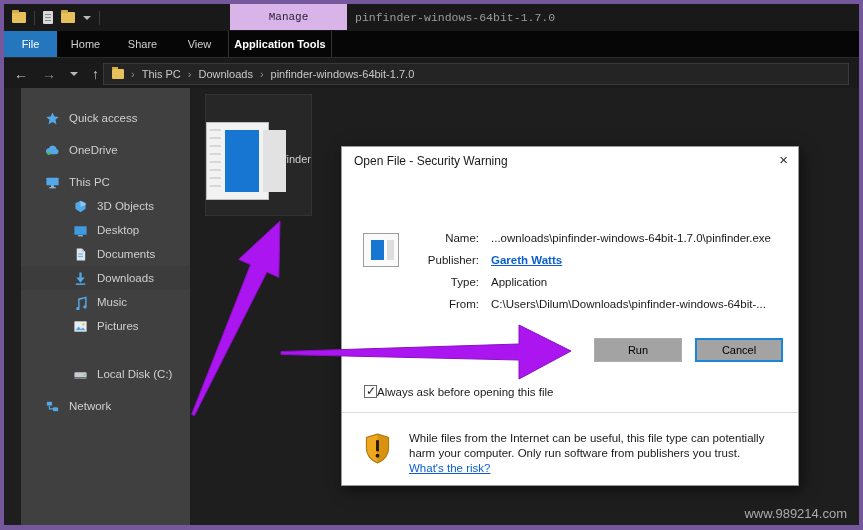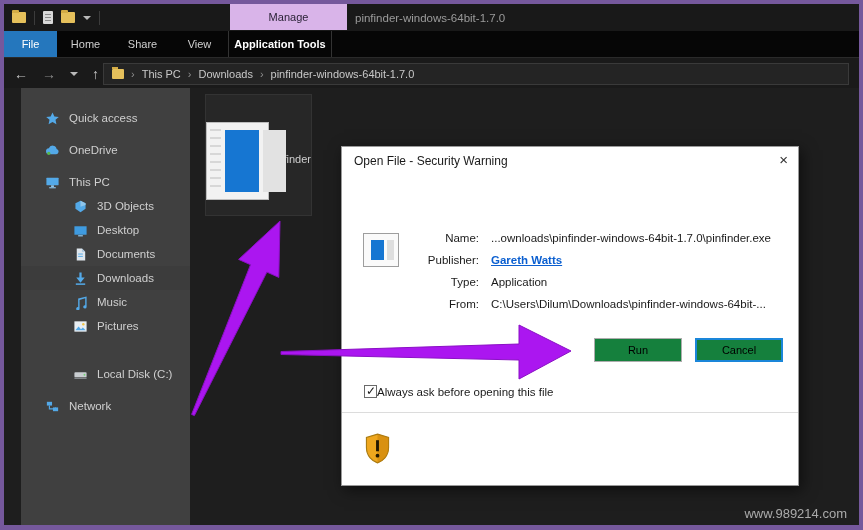--- a/index.html
+++ b/index.html
@@ -1,21 +1,21 @@
 <!DOCTYPE html>
 <html><head>
 <meta charset="utf-8">
 <style>
   * { margin:0; padding:0; box-sizing:border-box; }
   body { background:#444; font-family:"Liberation Sans", sans-serif; }
   .screen { position:relative; width:863px; height:530px; background:#75589c; overflow:hidden; }
   .window { position:absolute; left:4px; top:4px; width:855px; height:521px; background:#1e1e1e; }
 
   
-  .titlebar { position:absolute; left:0; top:0; width:855px; height:27px; background:#191919; }
+  .titlebar { position:absolute; left:0; top:0; width:855px; height:27px; background:#191919;font-family:Liberation Mono, monospace; }
   .qat { position:absolute; left:8px; top:0; height:27px; display:flex; align-items:center; gap:8px; }
   .qat-folder { width:14px; height:11px; background:#e5c05b; border-radius:1px; position:relative; }
   .qat-folder:before { content:""; position:absolute; left:0; top:-2px; width:7px; height:3px; background:#d4ac45; border-radius:1px 1px 0 0; }
   .qat-page { width:10px; height:13px; background:#d9d9d9; border-radius:1px; position:relative; }
   .qat-page:before { content:""; position:absolute; left:2px; top:3px; width:6px; height:1px; background:#8a8a8a; box-shadow:0 3px 0 #8a8a8a, 0 6px 0 #8a8a8a; }
   .qat-sep { width:1px; height:14px; background:#3c3c3c; }
   .caret-down { width:0; height:0; border-left:4px solid transparent; border-right:4px solid transparent; border-top:4px solid #b9b9b9; }
   .manage-tab { position:absolute; left:226px; top:0; width:117px; height:26px; background:#d9b4e9; color:#2b2337; font-size:11px; display:flex; align-items:center; justify-content:center; }
   .win-title { position:absolute; left:351px; top:0; height:27px; display:flex; align-items:center; color:#9b9b9b; font-size:11.5px; }
 
@@ -56,21 +56,21 @@
   .dlg-title { position:absolute; left:12px; top:7px; font-size:12px; color:#1a1a1a; }
   .dlg-close { position:absolute; right:10px; top:4px; font-size:15px; color:#333; cursor:default; }
   .dlg-question { position:absolute; left:24px; top:42px; font-size:12px; font-weight:bold; }
   .dlg-icon { position:absolute; left:21px; top:86px; width:36px; height:34px; background:#fafafa; border:1px solid #9e9e9e; }
   .dlg-icon .blue { position:absolute; left:7px; top:6px; width:13px; height:20px; background:#1676d2; }
   .dlg-icon .strip { position:absolute; left:23px; top:6px; width:7px; height:20px; background:#dedede; }
   .frow { position:absolute; left:0; height:15px; font-size:11.5px; }
   .flabel { position:absolute; left:0; top:0; width:137px; text-align:right; }
   .fvalue { position:absolute; left:149px; top:0; white-space:nowrap; }
   .link { color:#0b5fd0; text-decoration:underline; }
-  .btn { position:absolute; top:191px; width:88px; height:24px; background:#15803d; border:1px solid #adadad; font-size:11px; display:flex; align-items:center; justify-content:center; font-family:"Liberation Sans", sans-serif; }
+  .btn { position:absolute; top:191px; width:88px; height:24px; background:#a3a3a3; border:1px solid #adadad; font-size:11px; display:flex; align-items:center; justify-content:center; font-family:"Liberation Sans", sans-serif; }
   .btn-run { left:252px; }
   .btn-cancel { left:353px; border:2px solid #1a86d9; }
   .chkrow { position:absolute; left:22px; top:238px; display:flex; align-items:center; font-size:11.5px; }
   .chkbox { width:13px; height:13px; border:1px solid #6a6a6a; background:#fff; position:relative; }
   .chkbox:before { content:"\2713"; position:absolute; left:1px; top:-2px; font-size:12px; color:#1a1a1a; }
   .dlg-divider { position:absolute; left:0; top:265px; width:456px; height:1px; background:#dcdcdc; }
   .dlg-footer-text { position:absolute; left:67px; top:284px; width:378px; font-size:11.5px; line-height:15px; }
   .shield { position:absolute; left:22px; top:286px; }
 
   
@@ -275,20 +275,25 @@
       <div class="dlg-divider"></div>
 
       <div class="shield">
         <svg width="27" height="31" viewBox="0 0 24 28">
             <path d="M12 1l10 3v9c0 8-5.5 12.5-10 14C7.5 25.5 2 21 2 13V4z" fill="#efa71e" stroke="#a97b12" stroke-width="1"></path>
             <path d="M12 1l10 3v9c0 8-5.5 12.5-10 14z" fill="#c77f08" opacity="0.55"></path>
             <rect x="10.7" y="6.5" width="2.6" height="10" fill="#241800"></rect>
             <circle cx="12" cy="20.5" r="1.7" fill="#241800"></circle>
           </svg>
       </div>
+      <div class="dlg-footer-text">
+        <span>While files from the Internet can be useful, this file type can potentially harm your computer. Only run software from publishers you trust.</span>
+        <br>
+        <span class="link">What's the risk?</span>
+      </div>
     </div>
 
   </div>
 
   <svg class="arrows" width="863" height="530" viewBox="0 0 863 530">
     <polygon points="191.6,414.4 250.5,264.7 238.6,259.4 280,221 278.8,277.4 266.9,272.1 194.4,415.6" fill="#ab16f0" stroke="#8a10c4" stroke-width="1"></polygon>
     <polygon points="281,351.5 519,344 519,325 571,351 519,379 519,360 281,354.5" fill="#ab16f0" stroke="#8a10c4" stroke-width="1"></polygon>
   </svg>
 
   <div class="watermark">www.989214.com</div>

